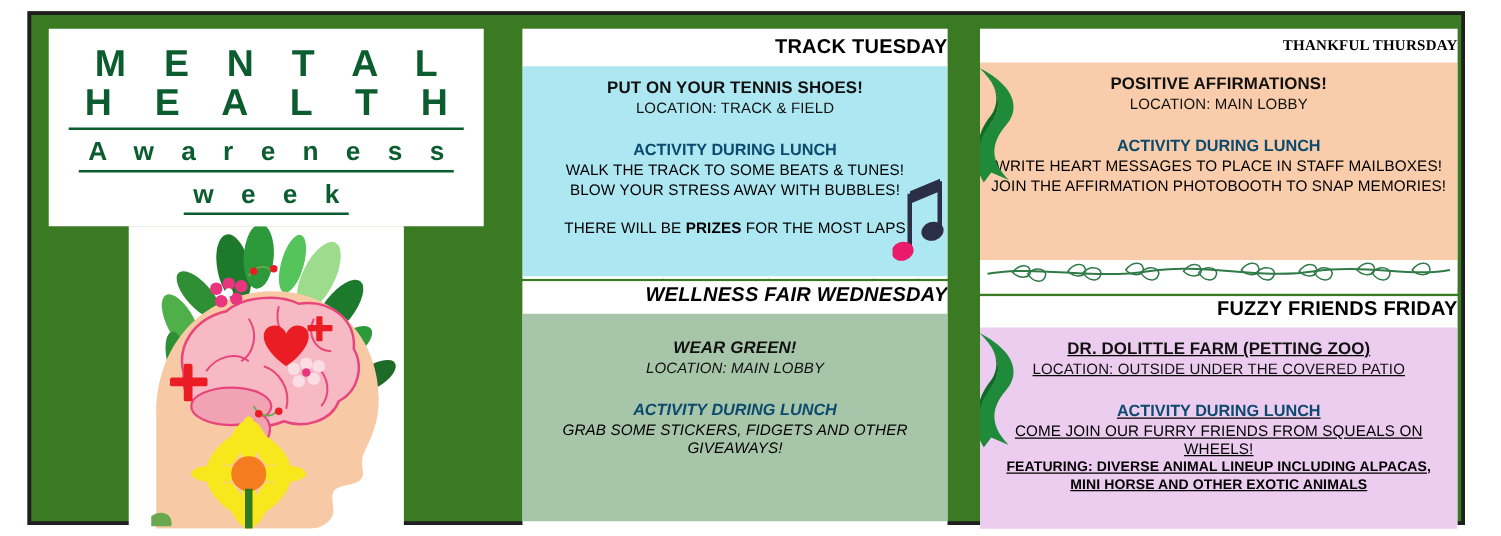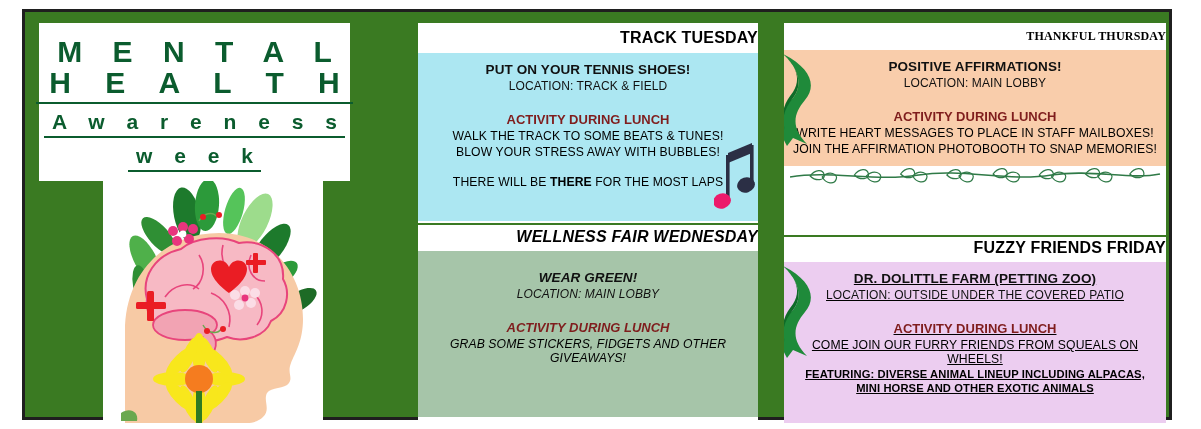--- a/index.html
+++ b/index.html
@@ -15,21 +15,21 @@
     width: 1150px; height: 411px;
     background: #3a7a22;
     border: 3px solid #1f1f1f;
   }
   .col { position: absolute; top: 0; height: 100%; }
 
   
   #col-left { left: 0; width: 374px; }
   #title-card {
     position: absolute; left: 14px; top: 11px;
-    width: 311px; height: 158px;
+    width: 348px; height: 158px;
     background: #ffffff;
     display: flex; flex-direction: column;
     align-items: center; justify-content: center;
     padding-top: 4px;
   }
   .t-line {
     color: #0b5c2e; font-weight: bold;
     text-align: center; white-space: pre;
     line-height: 1.05;
   }
@@ -55,41 +55,41 @@
   .panel { position: absolute; left: 9px; right: 9px; background: #ffffff;
            overflow: hidden; }
   .day-head {
     text-align: right; color: #000000; font-weight: bold;
     background: #ffffff; letter-spacing: .2px;
   }
   .day-body { position: relative; padding: 9px 8px 8px; text-align: center; }
   .b-title { font-weight: bold; font-size: 13.5px; color: #111; letter-spacing: .1px; }
   .b-sub   { font-size: 12px; color: #111; letter-spacing: .1px; margin-top: 2px; }
   .b-gap   { height: 19px; }
-  .b-act   { font-weight: bold; font-size: 13px; color: #7f1d1d; }
+  .b-act   { font-weight: bold; font-size: 13px; color: #0c4a6e; }
   .b-line  { font-size: 12.2px; color: #000000; margin-top: 2px; letter-spacing: .1px; }
   .b-line.small { font-size: 11.2px; font-weight: bold; }
   .b-line b { font-weight: bold; }
   .vine { display: block; width: 100%; height: 22px; background: #fff; }
   .ribbon { position: absolute; left: -7px; top: 2px; width: 46px; height: 94px; }
 
   
   #panel-tue  { top: 11px;  height: 200px; }
   #panel-wed  { top: 213px; height: 198px; font-style: italic; }
   #panel-thu  { top: 11px;  height: 212px; }
   #panel-fri  { top: 225px; height: 186px; }
 
   #panel-tue  .day-head { font-size: 16px; padding: 6px 0 6px; }
   #panel-wed  .day-head { font-size: 16px; padding: 3px 0 5px; }
   #panel-thu  .day-head { font-size: 12px; padding: 6px 0 6px; font-family: Liberation Serif, serif; }
   #panel-fri  .day-head { font-size: 16px; padding: 2px 0 5px; }
 
   #panel-tue .day-body { background: #ace7f2; height: 168px; }
   #panel-wed .day-body { background: #a6c5a9; height: 166px; }
-  #panel-thu .day-body { background: #f9cdab; height: 116px; }
+  #panel-thu .day-body { background: #f9cdab; height: 158px; }
   #panel-fri .day-body { background: #eccdf0; height: 166px; text-decoration: underline; }
 
   .music-note { position: absolute; right: 2px; bottom: 6px; width: 42px; height: 78px; }
 </style>
 </head>
 <body>
 
 <div id="flyer">
 
   <div class="col" id="col-left">
@@ -207,21 +207,21 @@
     <section class="panel" id="panel-tue">
       <div class="day-head">TRACK TUESDAY</div>
       <div class="day-body">
         <div class="b-title">PUT ON YOUR TENNIS SHOES!</div>
         <div class="b-sub">LOCATION: TRACK &amp; FIELD</div>
         <div class="b-gap"></div>
         <div class="b-act">ACTIVITY DURING LUNCH</div>
         <div class="b-line">WALK THE TRACK TO SOME BEATS  &amp; TUNES!</div>
         <div class="b-line">BLOW YOUR STRESS AWAY WITH BUBBLES!</div>
         <div style="height:14px"></div>
-        <div class="b-line"><span>THERE WILL BE </span><b>THERE</b><span> FOR THE MOST LAPS</span></div>
+        <div class="b-line"><span>THERE WILL BE </span><b>PRIZES</b><span> FOR THE MOST LAPS</span></div>
         <svg class="music-note" viewBox="0 0 42 78">
           <path d="M14 16 L38 6 L38 16 L14 26 Z" fill="#2b2f45"></path>
           <rect x="12" y="18" width="3.6" height="44" fill="#2b2f45"></rect>
           <rect x="36" y="8" width="3.6" height="38" fill="#2b2f45"></rect>
           <ellipse cx="8" cy="64" rx="9" ry="7.5" fill="#ec1a6b" transform="rotate(-18 8 64)"></ellipse>
           <ellipse cx="32" cy="48" rx="9" ry="7.5" fill="#2b2f45" transform="rotate(-18 32 48)"></ellipse>
         </svg>
       </div>
       <svg class="vine" viewBox="0 0 340 22" preserveAspectRatio="none">
         <path d="M4 11 C40 4 80 16 120 9 C160 2 200 16 240 9 C275 3 310 14 336 8" stroke="#2f7a47" stroke-width="1.6" fill="none"></path>

